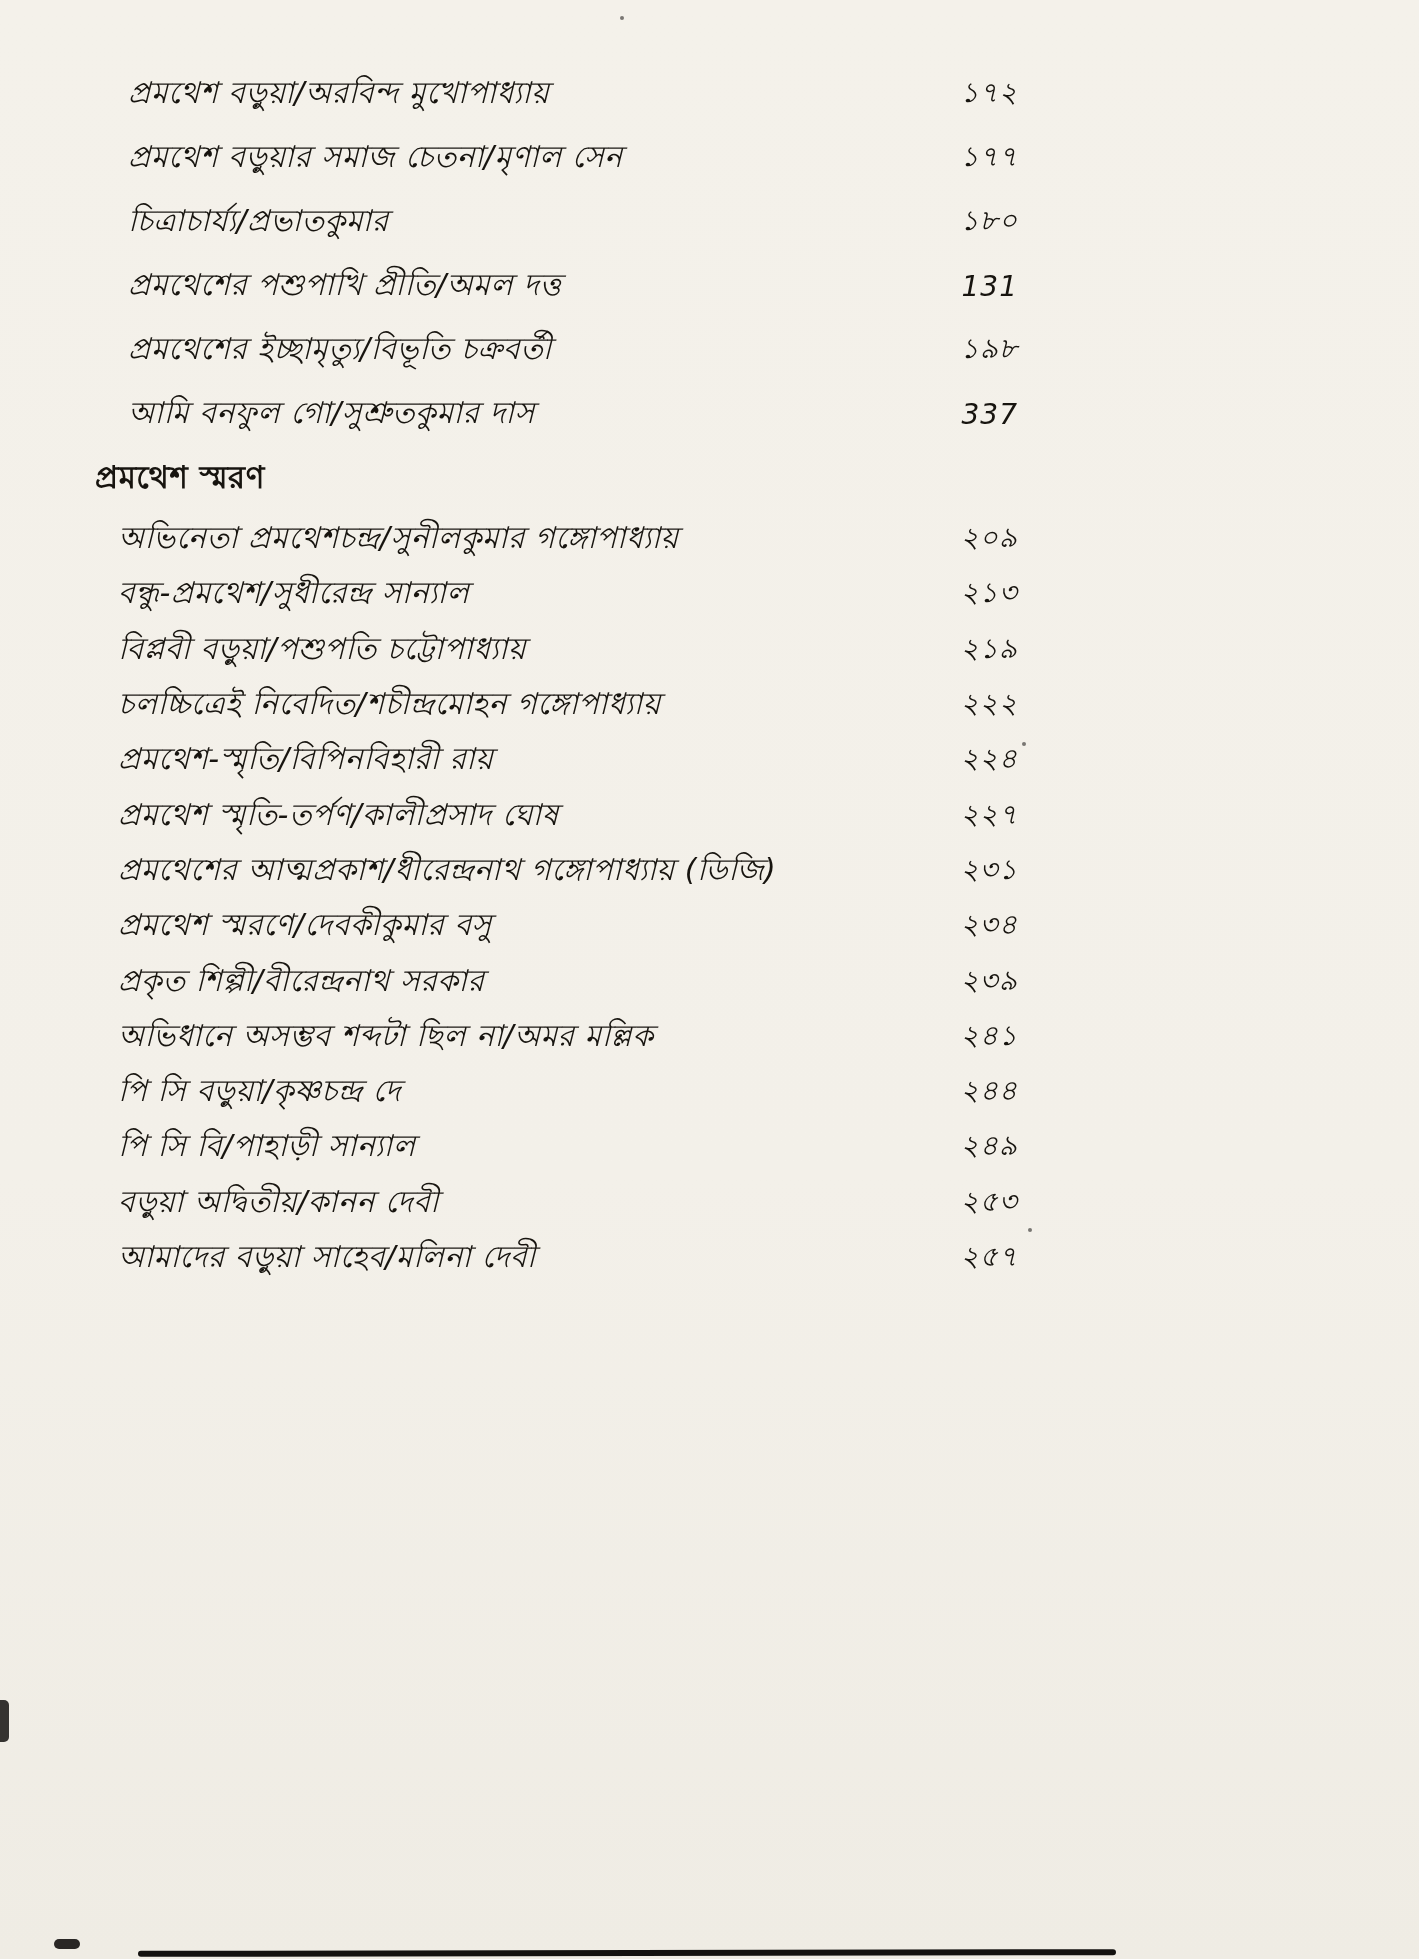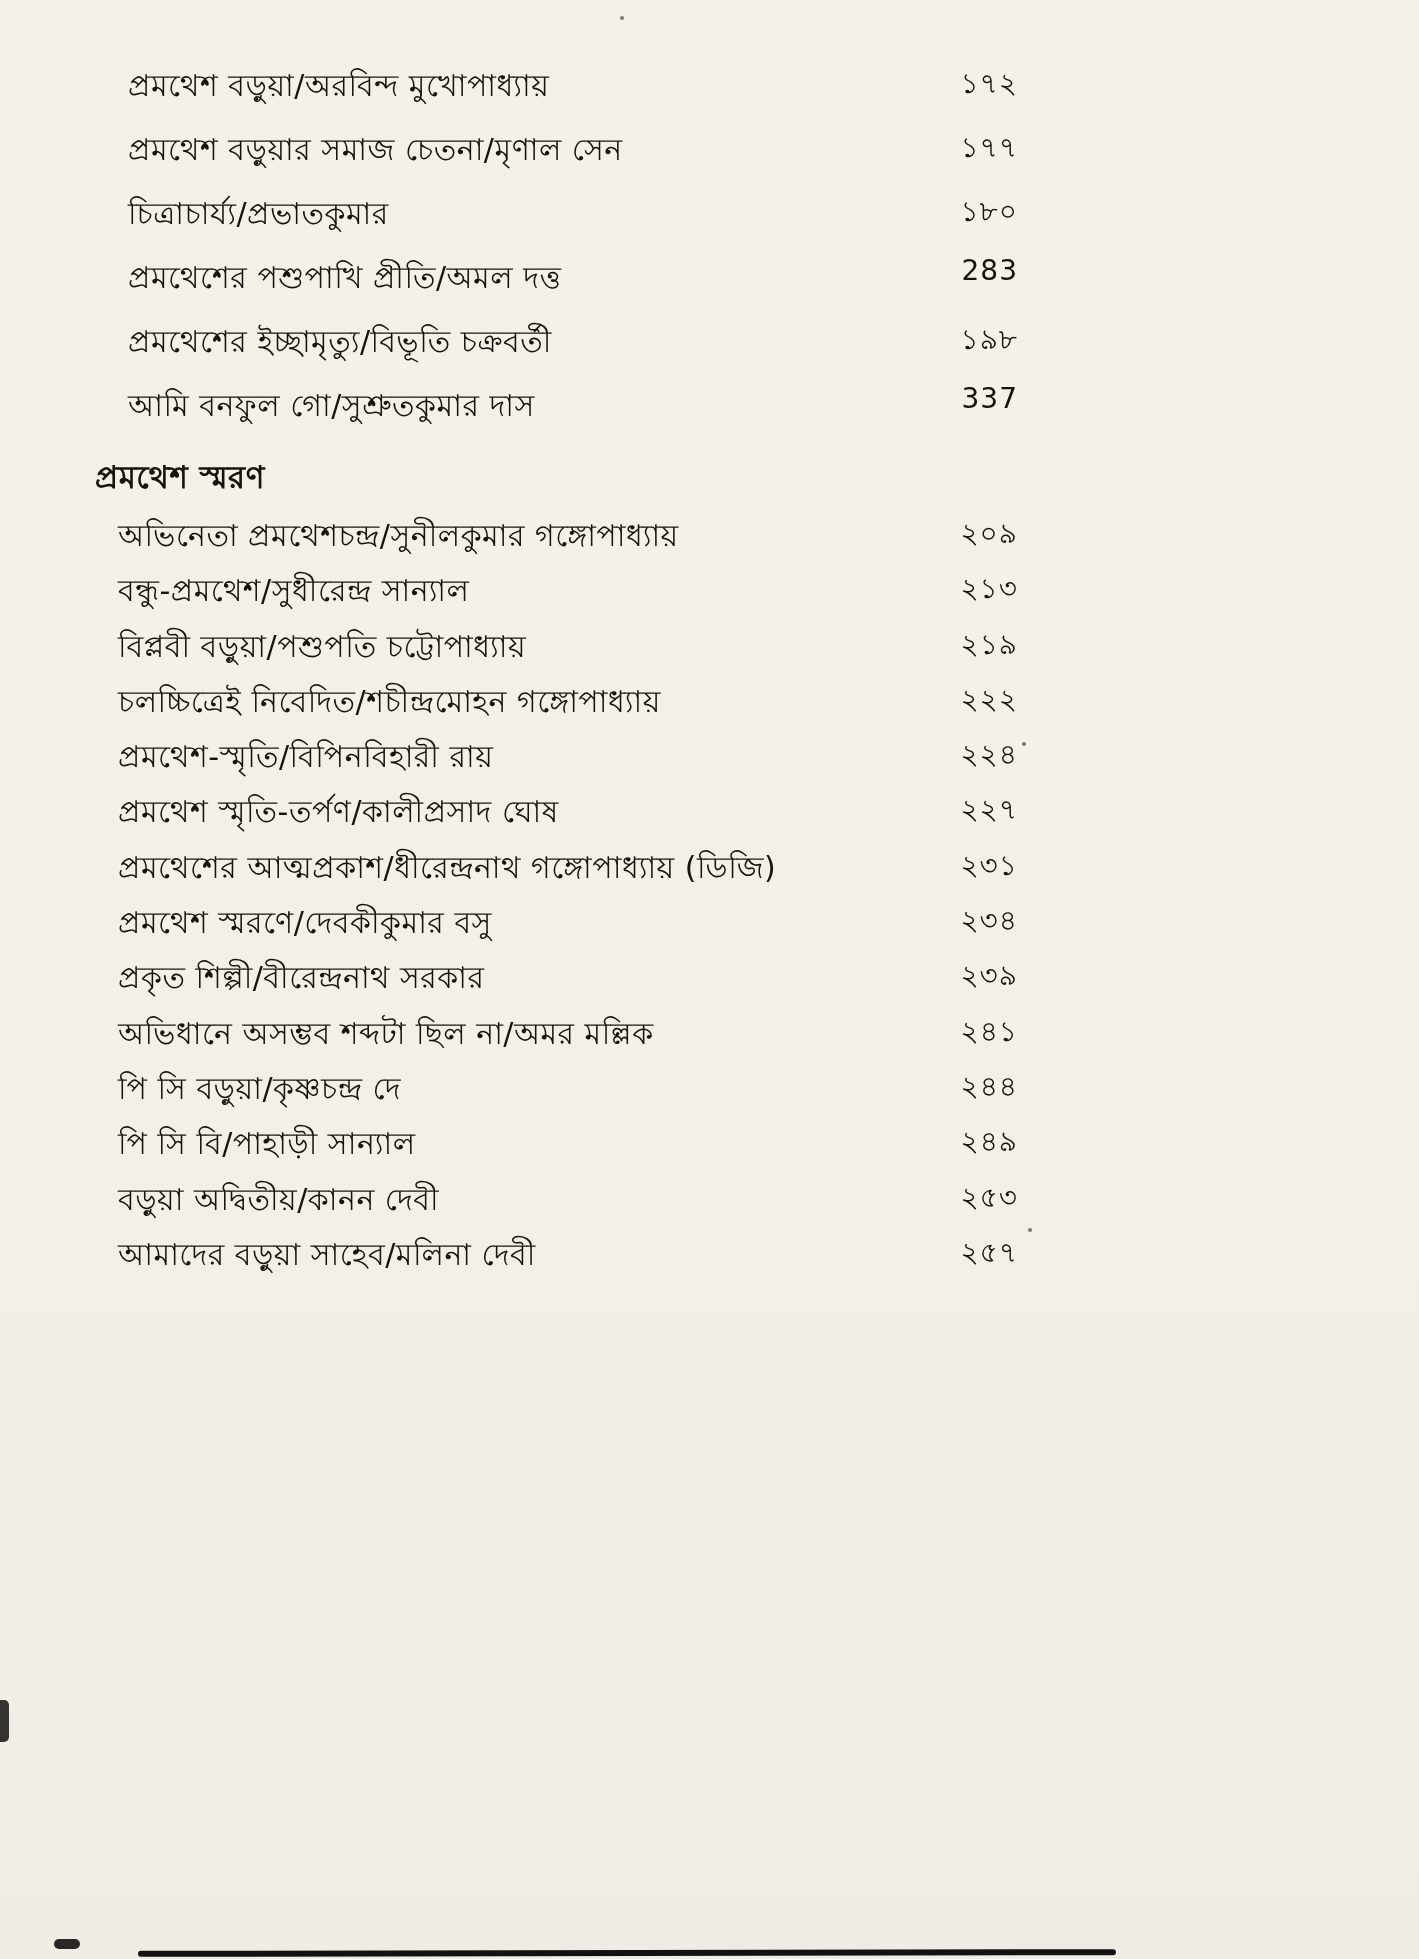--- a/index.html
+++ b/index.html
@@ -29,21 +29,22 @@
     width: 890px;
   }
   .toc-group-2 {
     top: 512px;
     left: 118px;
     width: 900px;
   }
   .row {
     display: flex;
     justify-content: space-between;
-    align-items: flex-start;
+    align-items: center;
+    font-style: italic;
   }
   .toc-group-1 .row {
     height: 64px;
   }
   .toc-group-2 .row {
     height: 55.3px;
   }
   .row .title {
     font-size: 30px;
     font-weight: 500;
@@ -121,21 +122,21 @@
         <span class="pagenum">১৭৭</span>
       </div>
 
       <div class="row">
         <span class="title">চিত্রাচার্য্য/প্রভাতকুমার</span>
         <span class="pagenum">১৮০</span>
       </div>
 
       <div class="row">
         <span class="title">প্রমথেশের পশুপাখি প্রীতি/অমল দত্ত</span>
-        <span class="pagenum">283</span>
+        <span class="pagenum">131</span>
       </div>
 
       <div class="row">
         <span class="title">প্রমথেশের ইচ্ছামৃত্যু/বিভূতি চক্রবর্তী</span>
         <span class="pagenum">১৯৮</span>
       </div>
 
       <div class="row">
         <span class="title">আমি বনফুল গো/সুশ্রুতকুমার দাস</span>
         <span class="pagenum">337</span>

